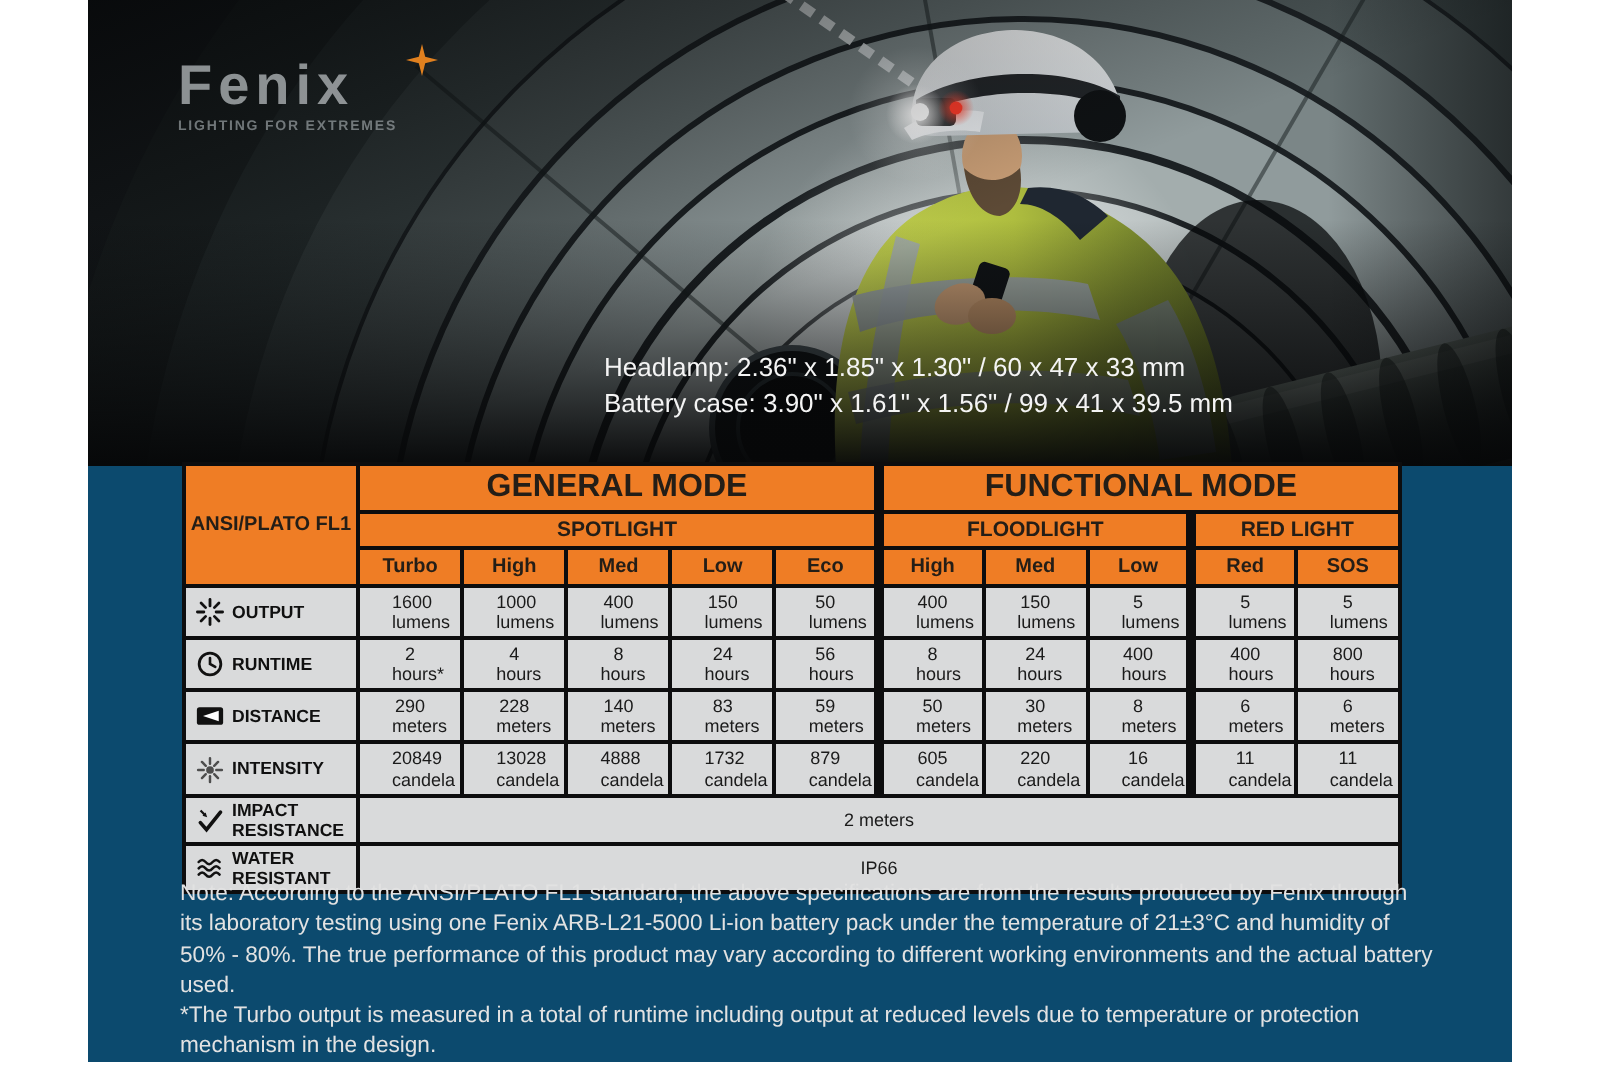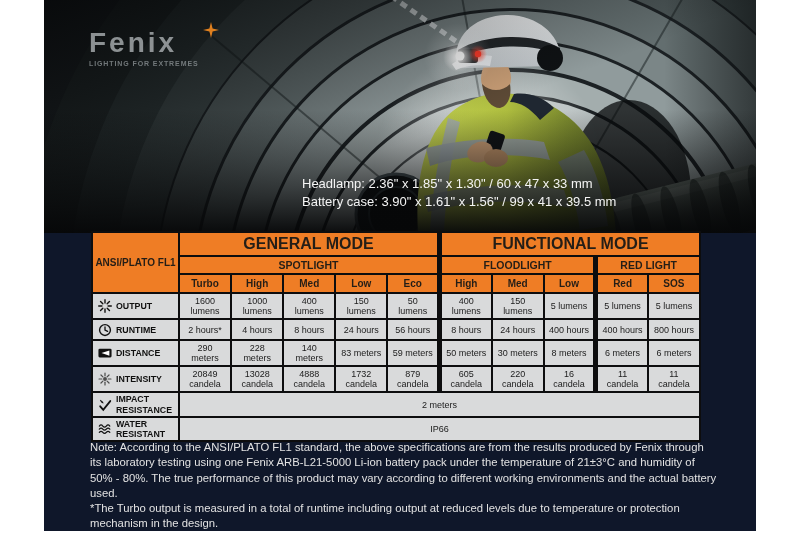--- a/index.html
+++ b/index.html
@@ -1,18 +1,18 @@
 <!DOCTYPE html>
 <html><head>
 <meta charset="utf-8">
 <style>
   html,body{margin:0;padding:0;}
   body{background:#ffffff;font-family:"Liberation Sans",sans-serif;}
   .page{position:relative;width:800px;height:534px;background:#ffffff;overflow:hidden;}
-  .content{position:absolute;left:44px;top:0;width:712px;height:531px;background:#0f172a;overflow:hidden;}
+  .content{position:absolute;left:44px;top:0;width:712px;height:531px;background:#0c4a6e;overflow:hidden;}
   .photo{position:absolute;left:0;top:0;width:712px;height:233px;display:block;}
 
   
   .logo{position:absolute;left:45px;top:22px;}
   .logo-star{position:absolute;left:114px;top:0px;}
   .logo-word{margin-top:7px;font-size:28px;font-weight:bold;letter-spacing:3px;line-height:1;
              color:rgba(168,173,176,0.82);}
   .logo-tagline{margin-top:3px;font-size:7px;font-weight:bold;letter-spacing:0.9px;
              color:rgba(150,156,159,0.72);}
 
@@ -24,21 +24,21 @@
   
   .spec-table{position:absolute;left:47px;top:231px;width:608px;border-collapse:collapse;table-layout:fixed;}
   .spec-table th,.spec-table td{border:2px solid #0d0d0e;overflow:hidden;}
   .spec-table th{background:#ef7d25;color:#241e17;font-weight:bold;}
   th.corner{font-size:10px;}
   th.group{font-size:16px;height:20px;}
   th.sub{font-size:10.5px;height:14px;}
   th.mode{font-size:10px;height:15px;}
   .gb{border-left-width:5px !important;margin-top:40px;}
   td.val{background:#d9dadb;color:#1b1b1b;font-size:9px;line-height:1.12;text-align:center;
-         padding:2px 4px;height:15px;}
+         padding:2px 16px;height:15px;}
   td.rowlabel{background:#d9dadb;padding:1px 18px 1px 4px;height:15px;}
   .labwrap{display:flex;align-items:center;gap:3px;}
   .ric{flex:0 0 16px;display:flex;align-items:center;justify-content:center;}
   .ric svg{width:14px;height:14px;display:block;}
   .labtxt{font-weight:bold;font-size:8.8px;color:#101010;line-height:1.15;text-align:left;}
 
   
   .note{position:absolute;left:46px;top:440px;width:628px;font-size:11.3px;line-height:15.3px;color:#e2e2e2;}
   .note p{margin:0;}
 </style>

